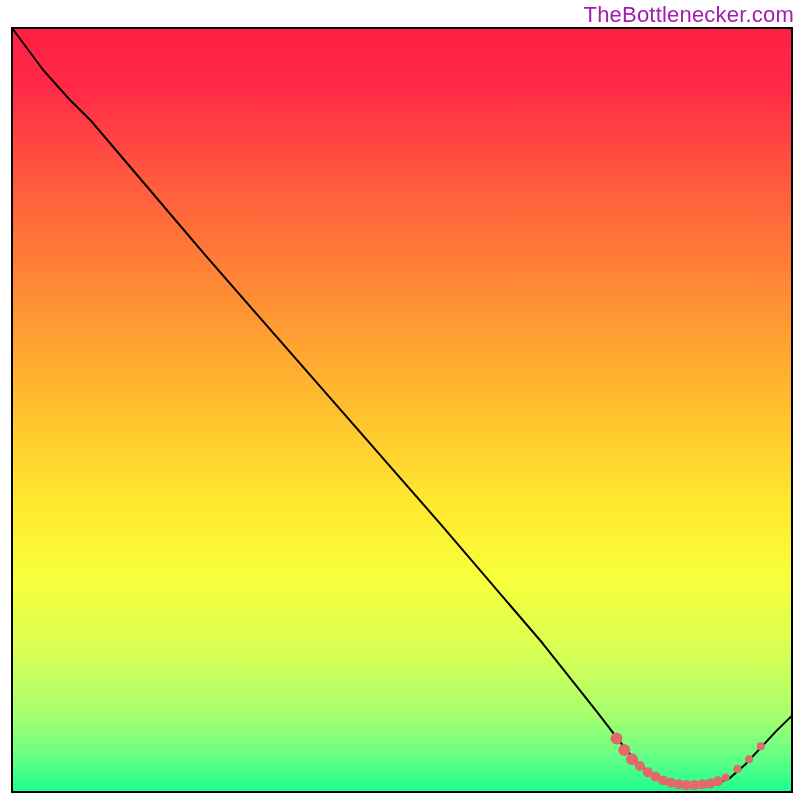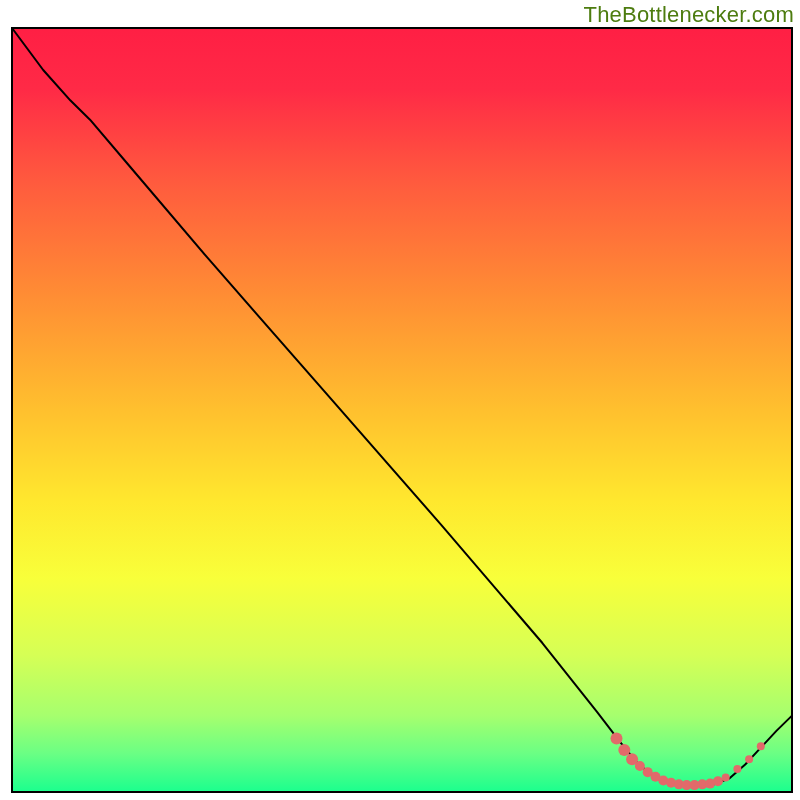--- a/index.html
+++ b/index.html
@@ -15,21 +15,21 @@
     position: relative;
     width: 800px;
     height: 800px;
   }
   #watermark {
     position: absolute;
     top: 2px;
     right: 6px;
     font-size: 22px;
     font-weight: 500;
-    color: #4d7c0f;
+    color: #a21caf;
     letter-spacing: 0.2px;
     z-index: 5;
     user-select: none;
   }
   #plot {
     position: absolute;
     left: 0;
     top: 0;
     width: 800px;
     height: 800px;

